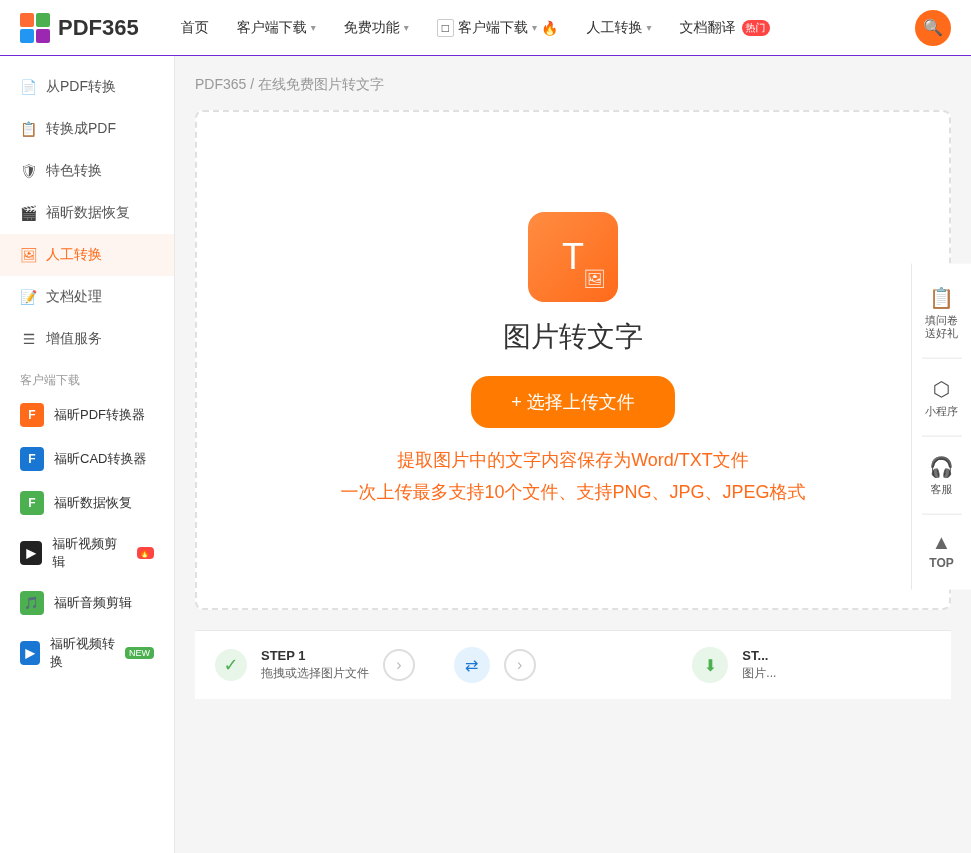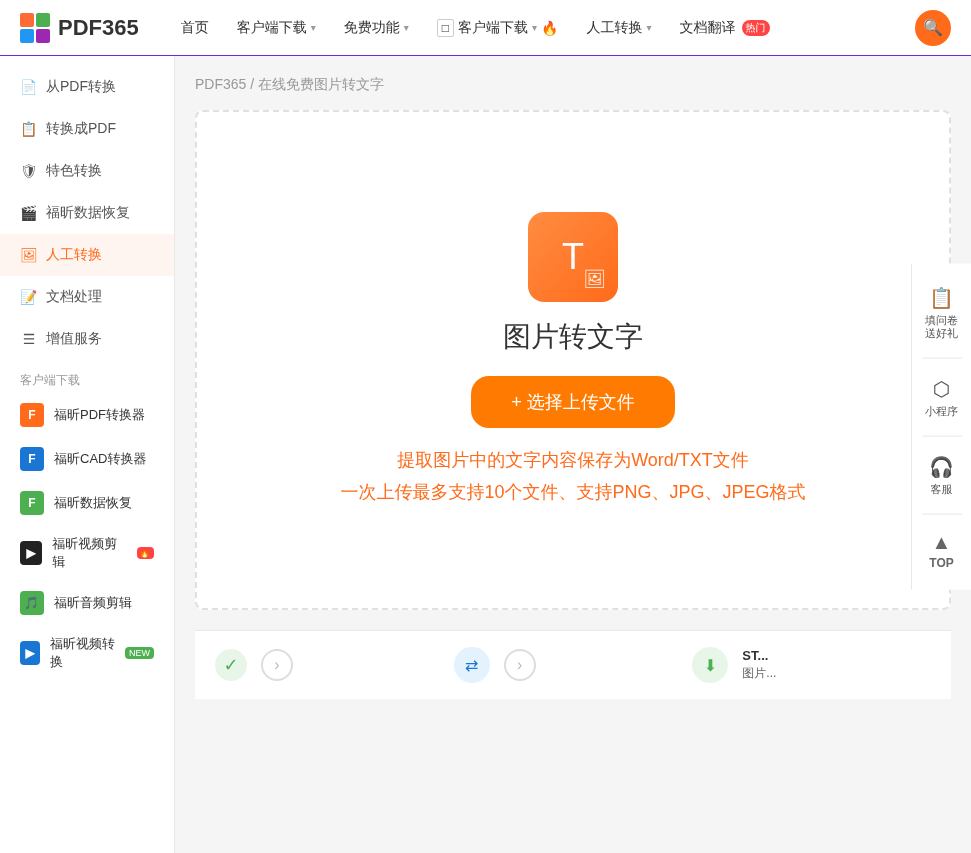--- a/index.html
+++ b/index.html
@@ -465,20 +465,24 @@
       <button class="upload-btn">+ 选择上传文件</button>
       <div class="upload-hint">
         <div>提取图片中的文字内容保存为Word/TXT文件</div>
         <div>一次上传最多支持10个文件、支持PNG、JPG、JPEG格式</div>
       </div>
     </div>
 
     <div class="steps">
       <div class="step">
         <div class="step-check">✓</div>
+        <div class="step-text">
+          <div class="step-num">STEP 1</div>
+          <div class="step-desc">拖拽或选择图片文件</div>
+        </div>
         <div class="step-arrow-circle">›</div>
       </div>
 
       <div class="step">
         <div class="step-icon-circle">⇄</div>
         <div class="step-arrow-circle">›</div>
       </div>
 
       <div class="step">
         <div style="width:36px;height:36px;border-radius:50%;background:#e8f5e9;display:flex;align-items:center;justify-content:center;color:#4caf50;font-size:16px;">⬇</div>

